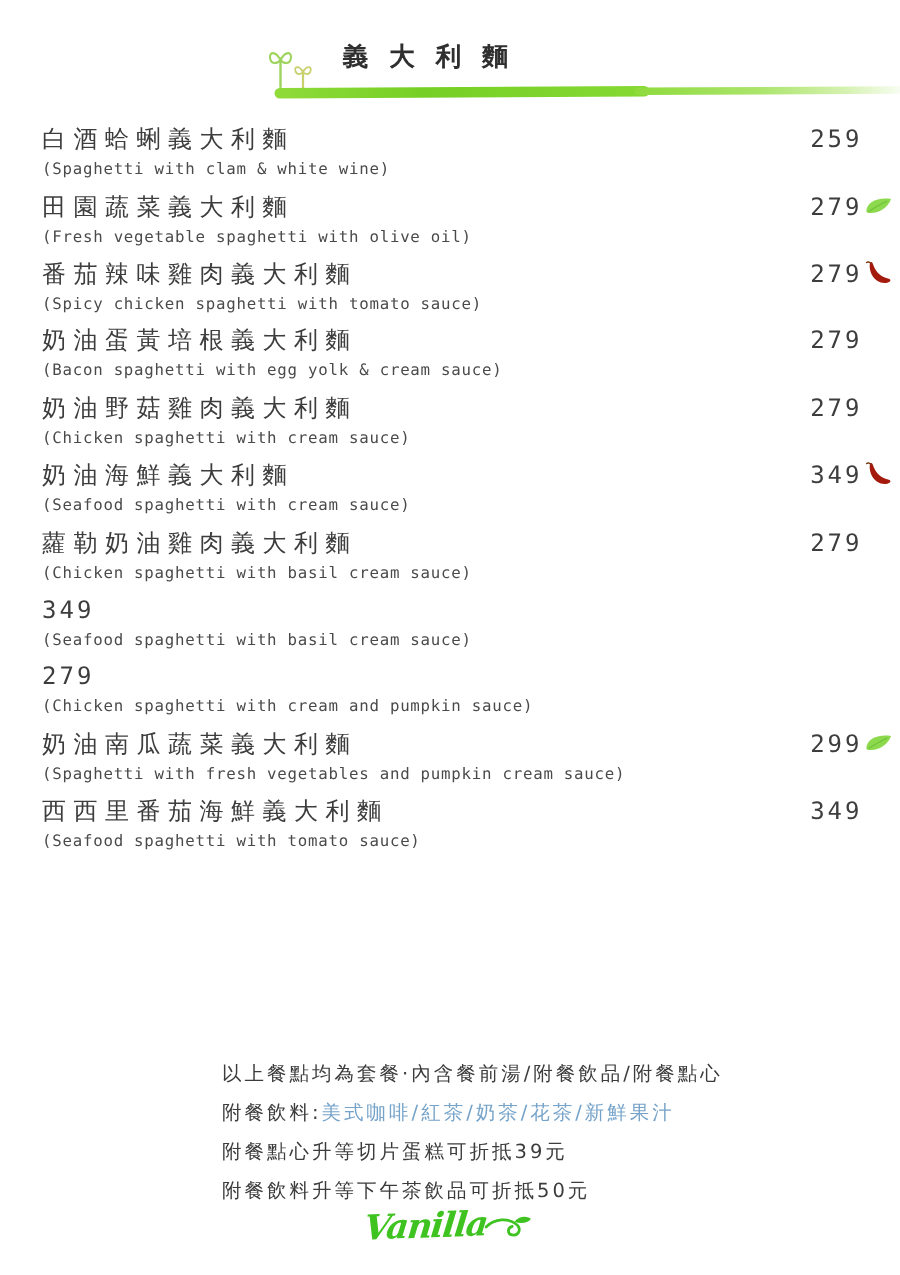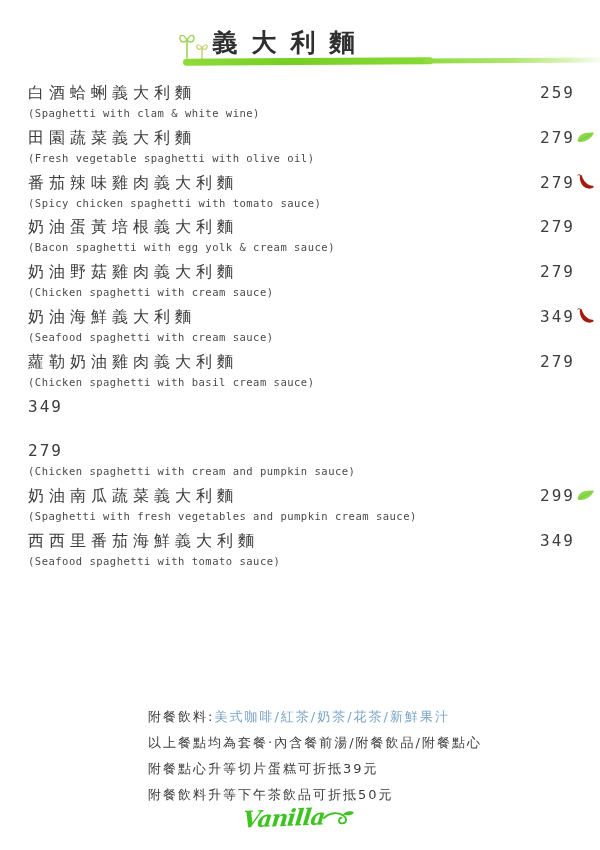--- a/index.html
+++ b/index.html
@@ -18,21 +18,21 @@
     width:600px;height:850px;
     margin:0 auto;
     background:#ffffff;
     overflow:hidden;
   }
   
   .header{position:absolute;top:0;left:0;width:600px;height:80px;}
   .title{
     position:absolute;top:26px;left:0;width:567px;
     text-align:center;
-    font-size:25px;font-weight:bold;color:#2f2f2f;
+    font-size:17px;font-weight:bold;color:#2f2f2f;
     letter-spacing:14px;text-indent:14px;
   }
   .sprout{position:absolute;left:178px;top:30px;}
   .brush-underline{
     position:absolute;left:183px;top:58px;
     width:250px;height:7px;border-radius:4px;
     background:linear-gradient(90deg,#8fdb3a 0%,#76cf24 40%,#86d934 100%);
     transform:rotate(-0.3deg);
   }
   .brush-underline::after{
@@ -200,20 +200,21 @@
       <div class="item-desc">(Chicken spaghetti with basil cream sauce)</div>
     </div>
       <div class="menu-item">
       <div class="row1">
         <span class="price-cell">
           <span>349</span>
           
           
         </span>
       </div>
+      <div class="item-desc">(Seafood spaghetti with basil cream sauce)</div>
     </div>
       <div class="menu-item">
       <div class="row1">
         <span class="price-cell">
           <span>279</span>
           
           
         </span>
       </div>
       <div class="item-desc">(Chicken spaghetti with cream and pumpkin sauce)</div>
@@ -241,24 +242,24 @@
           <span>349</span>
           
           
         </span>
       </div>
       <div class="item-desc">(Seafood spaghetti with tomato sauce)</div>
     </div>
     </div>
 
   <div class="notes">
+    <div>以上餐點均為套餐·內含餐前湯/附餐飲品/附餐點心</div>
     <div>
       <span>附餐飲料:</span><span class="note-blue">美式咖啡/紅茶/奶茶/花茶/新鮮果汁</span>
     </div>
-    <div>以上餐點均為套餐·內含餐前湯/附餐飲品/附餐點心</div>
     <div>附餐點心升等切片蛋糕可折抵39元</div>
     <div>附餐飲料升等下午茶飲品可折抵50元</div>
   </div>
 
   <div class="logo">
     <span class="logo-inner">
       <span class="logo-text">Vanilla</span>
       <span class="logo-swirl">
         <svg width="34" height="20" viewBox="0 0 34 20">
           <path d="M1 9 C7 3 16 3 21 7 C25 10 23 15 18.5 14.3 C15.2 13.8 15 9.6 18.5 8.6" stroke="#3fc320" stroke-width="1.8" fill="none" stroke-linecap="round"></path>

